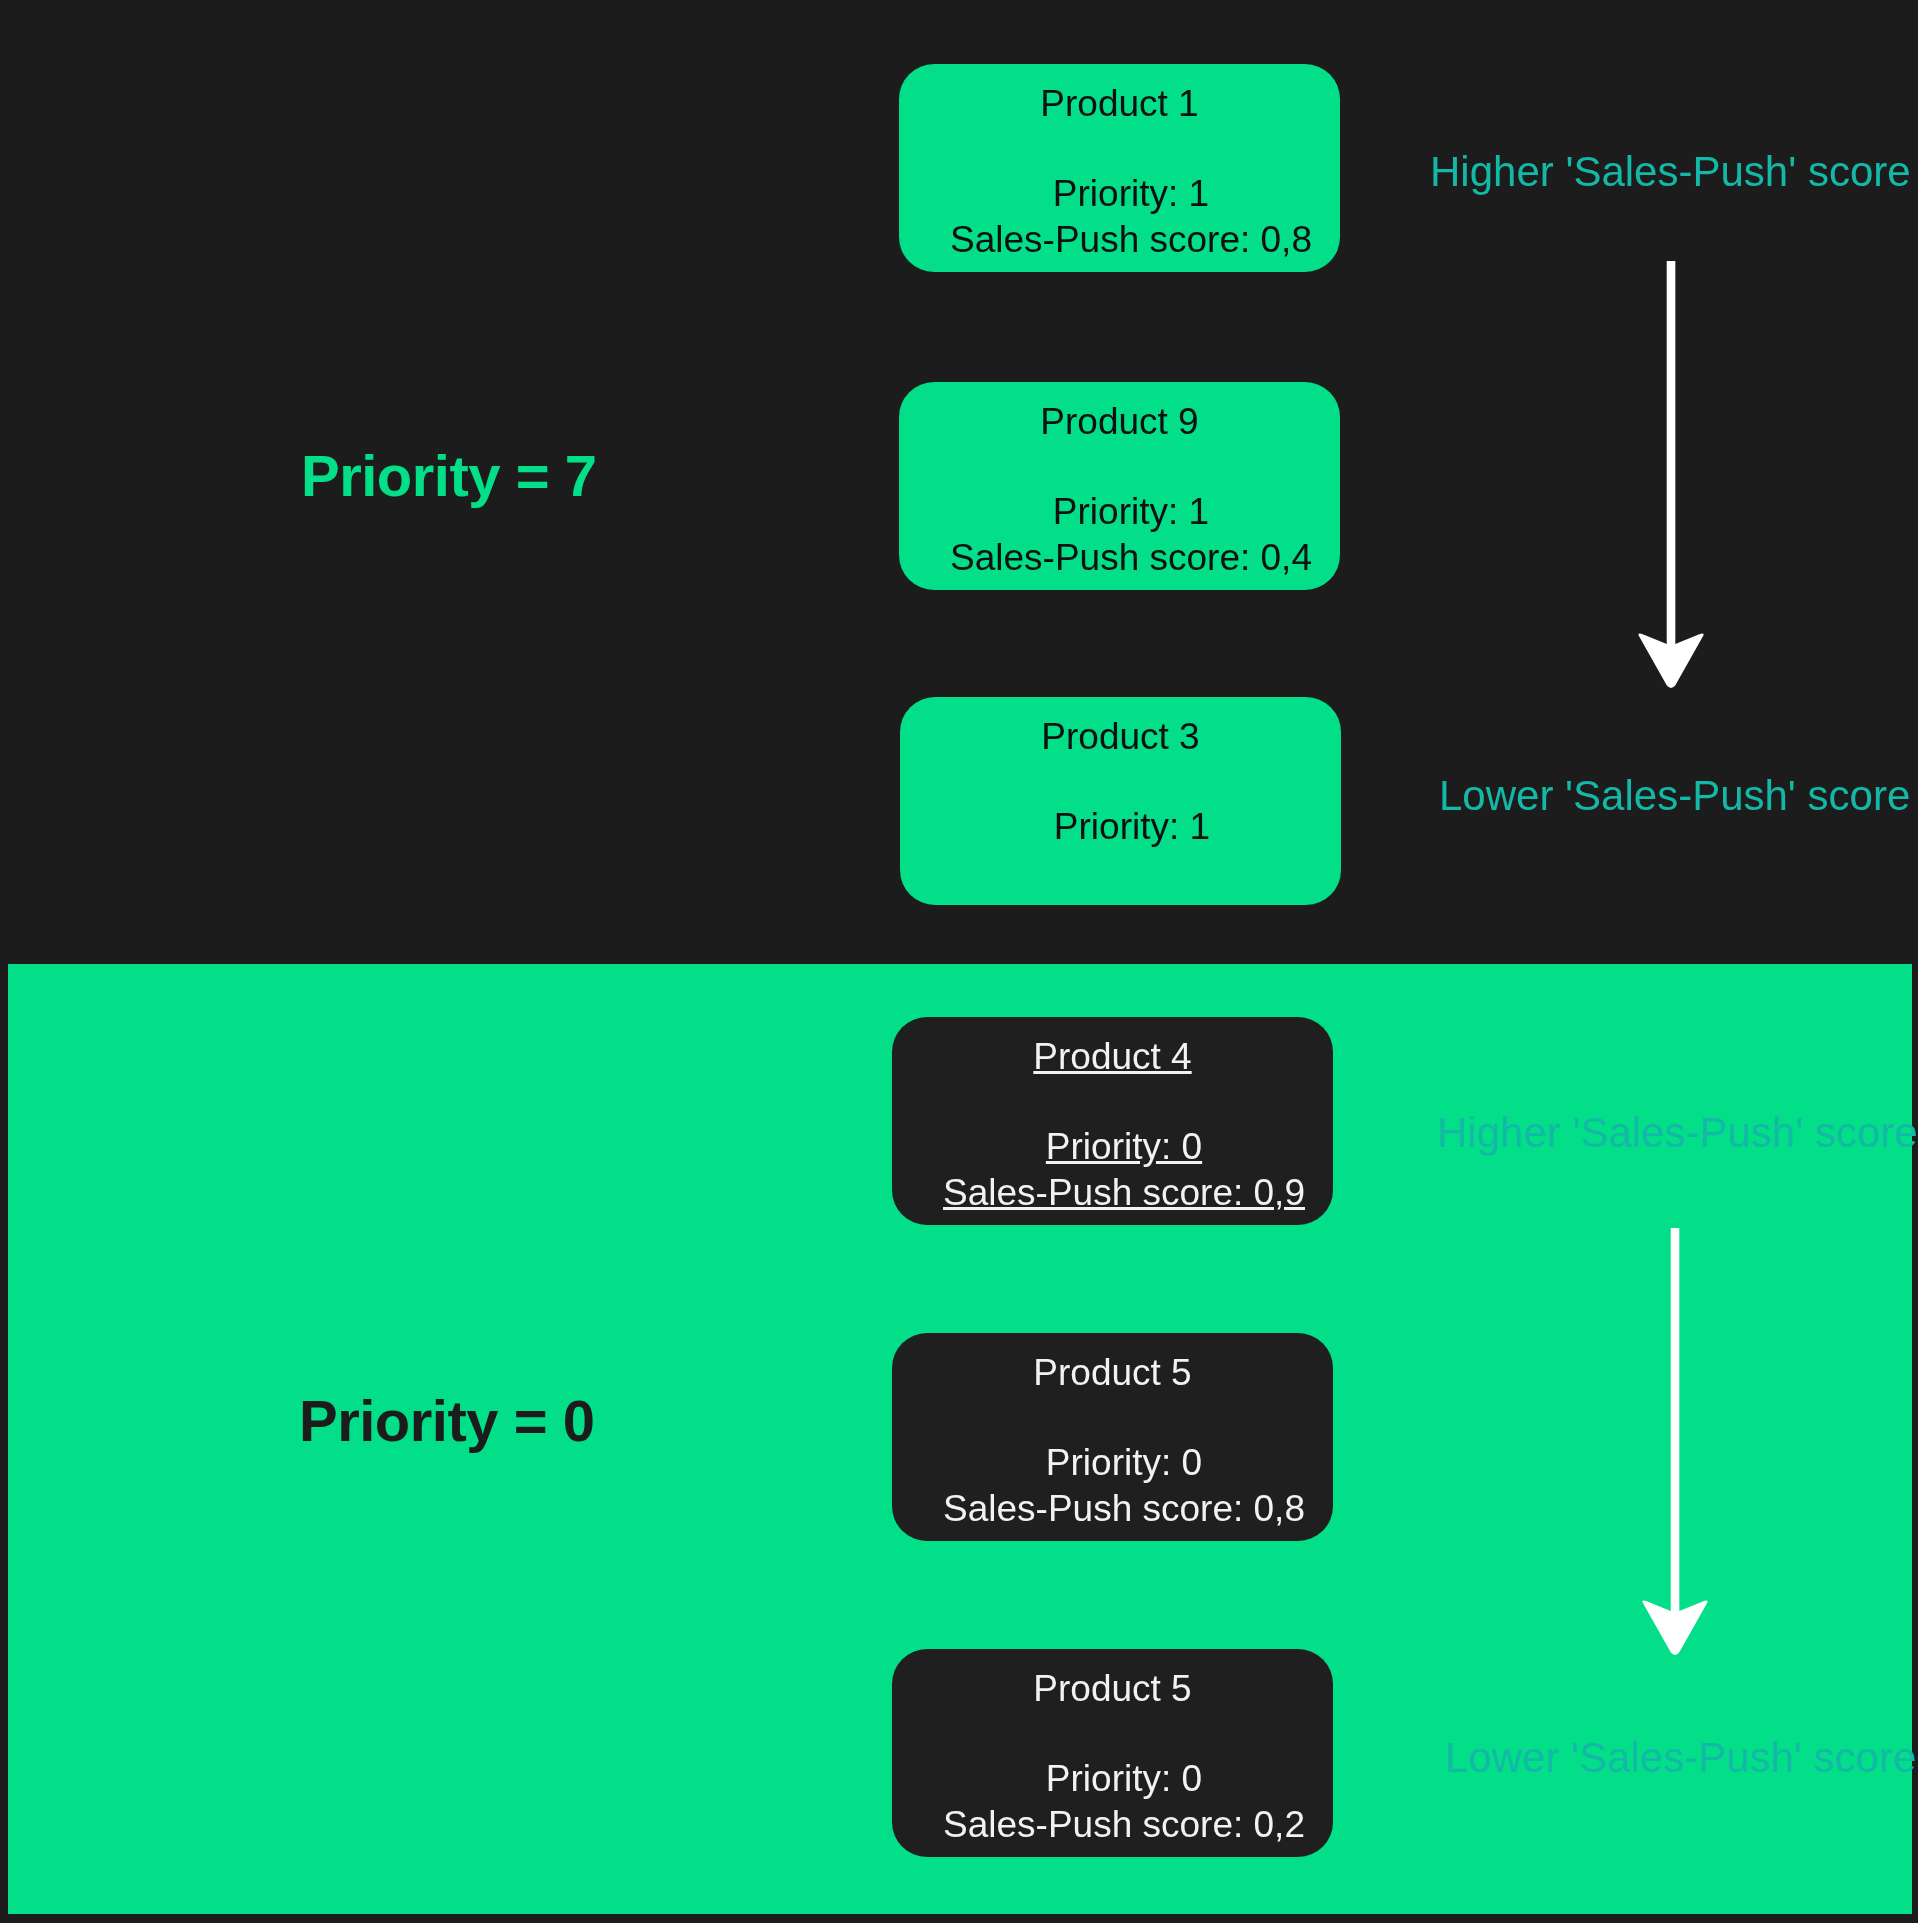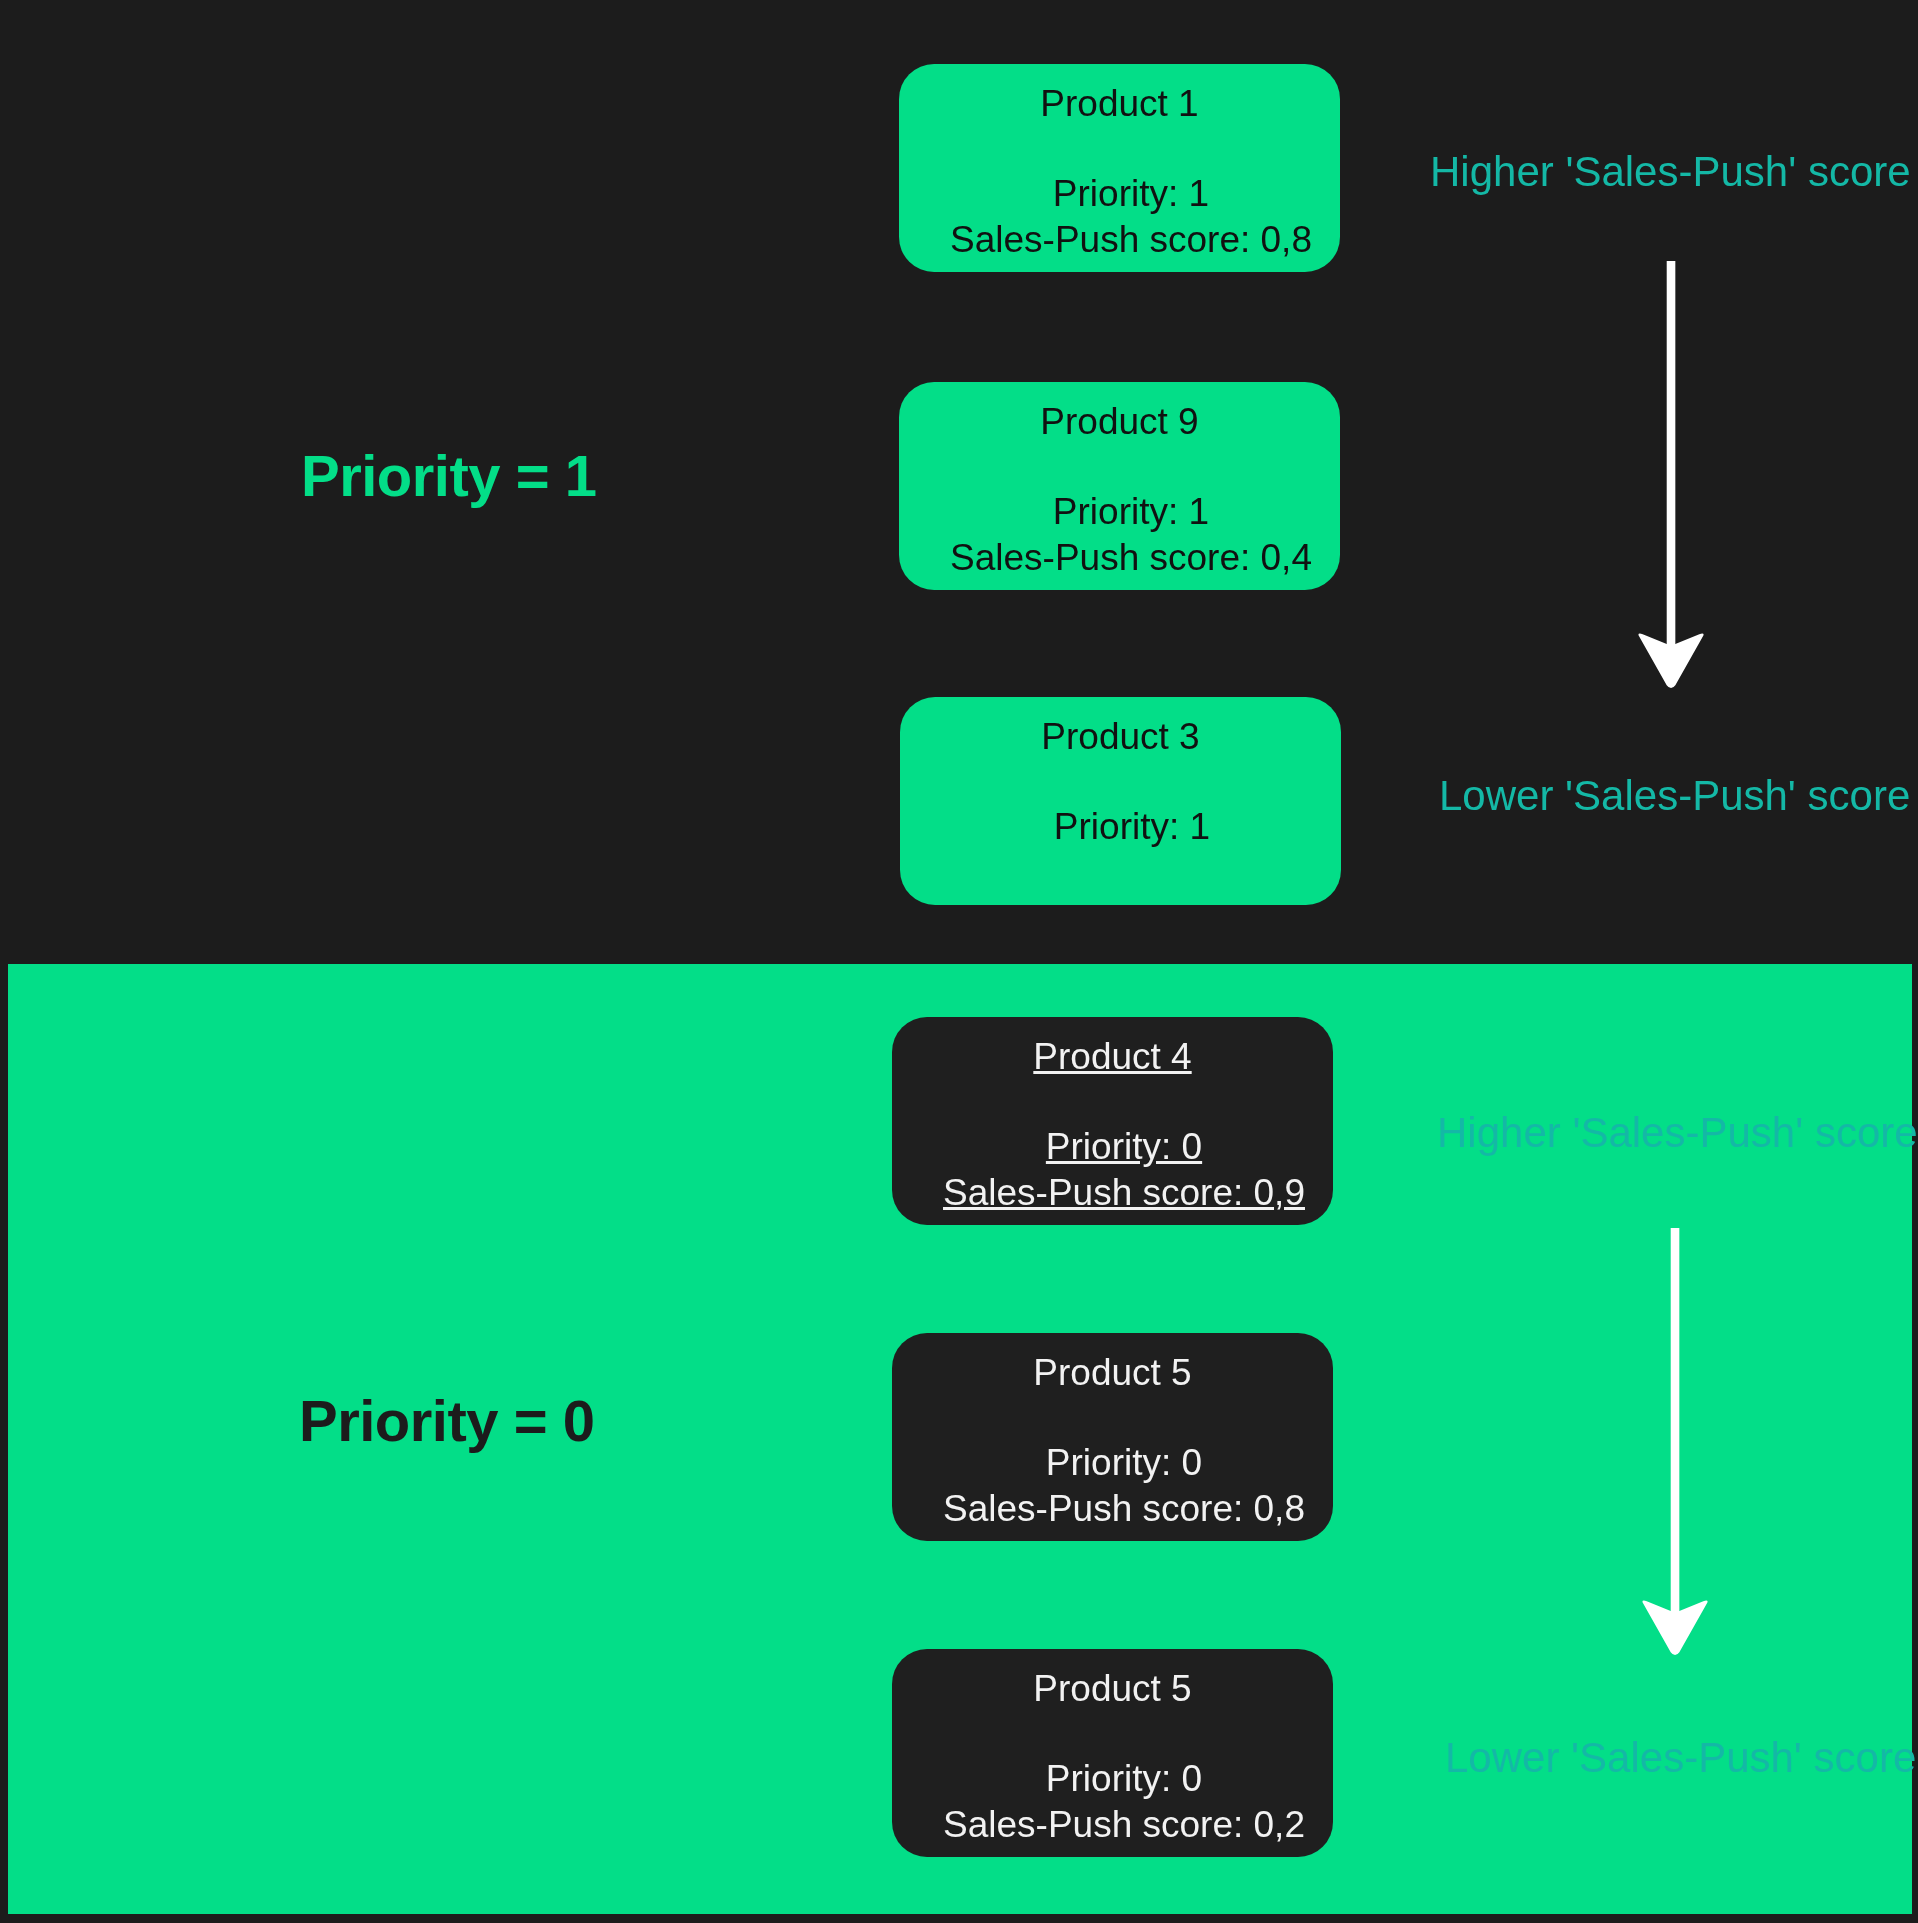--- a/index.html
+++ b/index.html
@@ -129,21 +129,21 @@
   #annot-bottom-higher{ left: 1437px; top: 1107px; }
   #annot-bottom-lower { left: 1445px; top: 1731px; }
 </style>
 </head>
 <body>
 
 <div id="canvas">
 
   <div class="section" id="section-priority-1">
 
-    <div class="group-label" id="group-label-1">Priority = 1</div>
+    <div class="group-label" id="group-label-1">Priority = 7</div>
 
     <div class="card light" id="card-product-1">
       <div class="card-title">Product 1</div>
       <div class="card-meta">
         <span class="meta-line">Priority: 1</span>
         <span class="meta-line">Sales-Push score: 0,8</span>
       </div>
     </div>
 
     <div class="card light" id="card-product-2">

